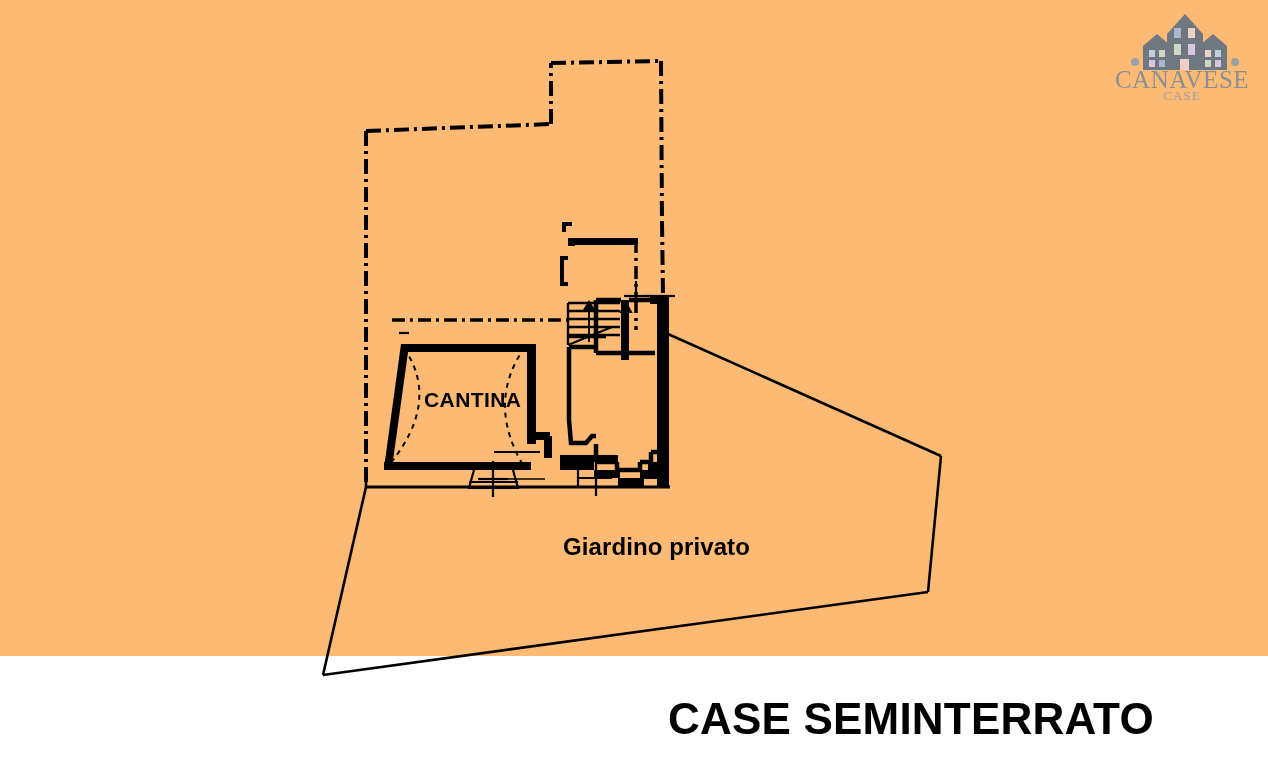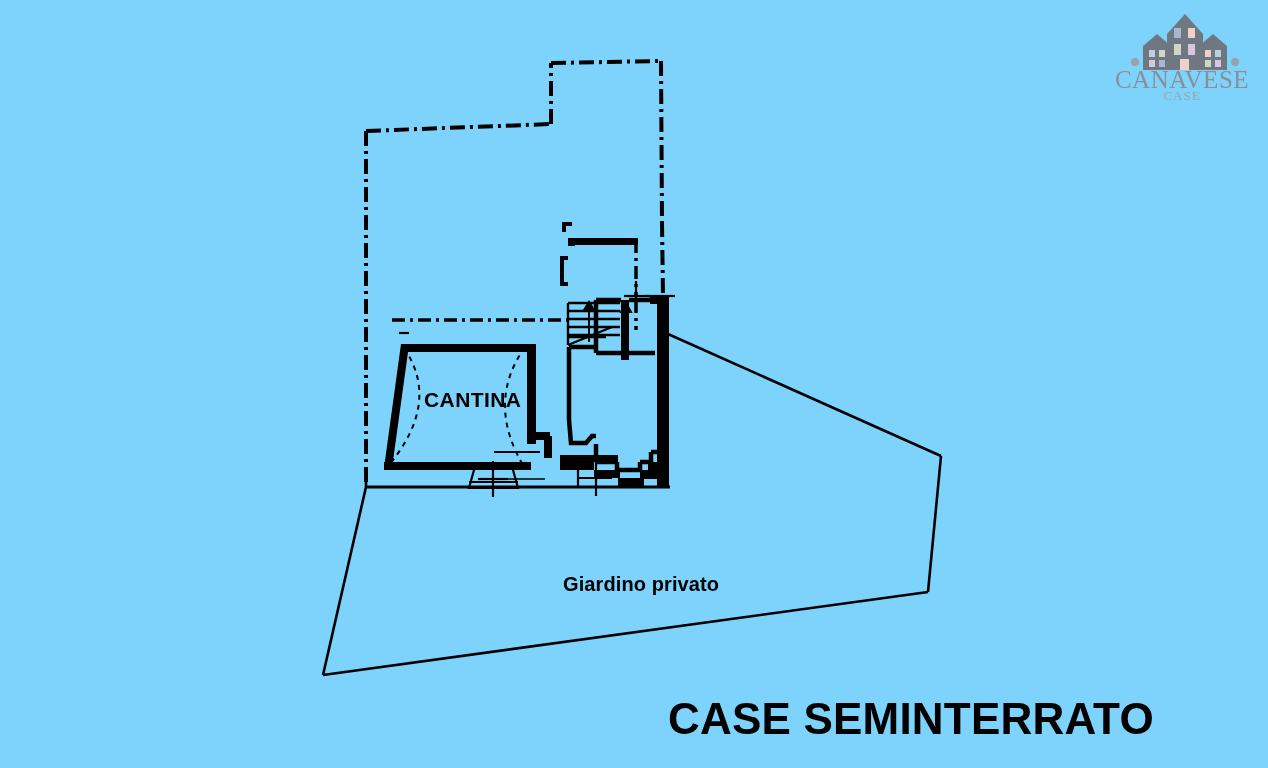--- a/index.html
+++ b/index.html
@@ -6,22 +6,22 @@
   html, body {
     margin: 0; padding: 0;
     width: 1268px; height: 768px;
     background: #ffffff;
     font-family: "Liberation Sans", sans-serif;
     overflow: hidden;
   }
   #page {
     position: relative;
     width: 1268px;
-    height: 768px;
-    background: #7dd3fc;
+    height: 656px;
+    background: #fdba74;
     padding-left: 37px;
   }
   #plan-svg {
     position: absolute;
     left: 0; top: 0;
     width: 1268px;
     height: 768px;
   }
   .logo-wrap {
     position: absolute;
@@ -51,23 +51,22 @@
   }
   #label-cantina {
     left: 424px;
     top: 389px;
     font-size: 21px;
     letter-spacing: 0.4px;
   }
   #label-giardino {
     left: 563px;
     top: 535px;
-    font-size: 20px;
+    font-size: 24px;
     letter-spacing: 0.1px;
-    margin-top: 39px;
   }
 </style>
 </head>
 <body>
 
 <div id="page">
 
   <svg id="plan-svg" viewBox="0 0 1268 768">
 
     <g fill="none" stroke="#000000" stroke-width="2.6" stroke-linejoin="miter">

